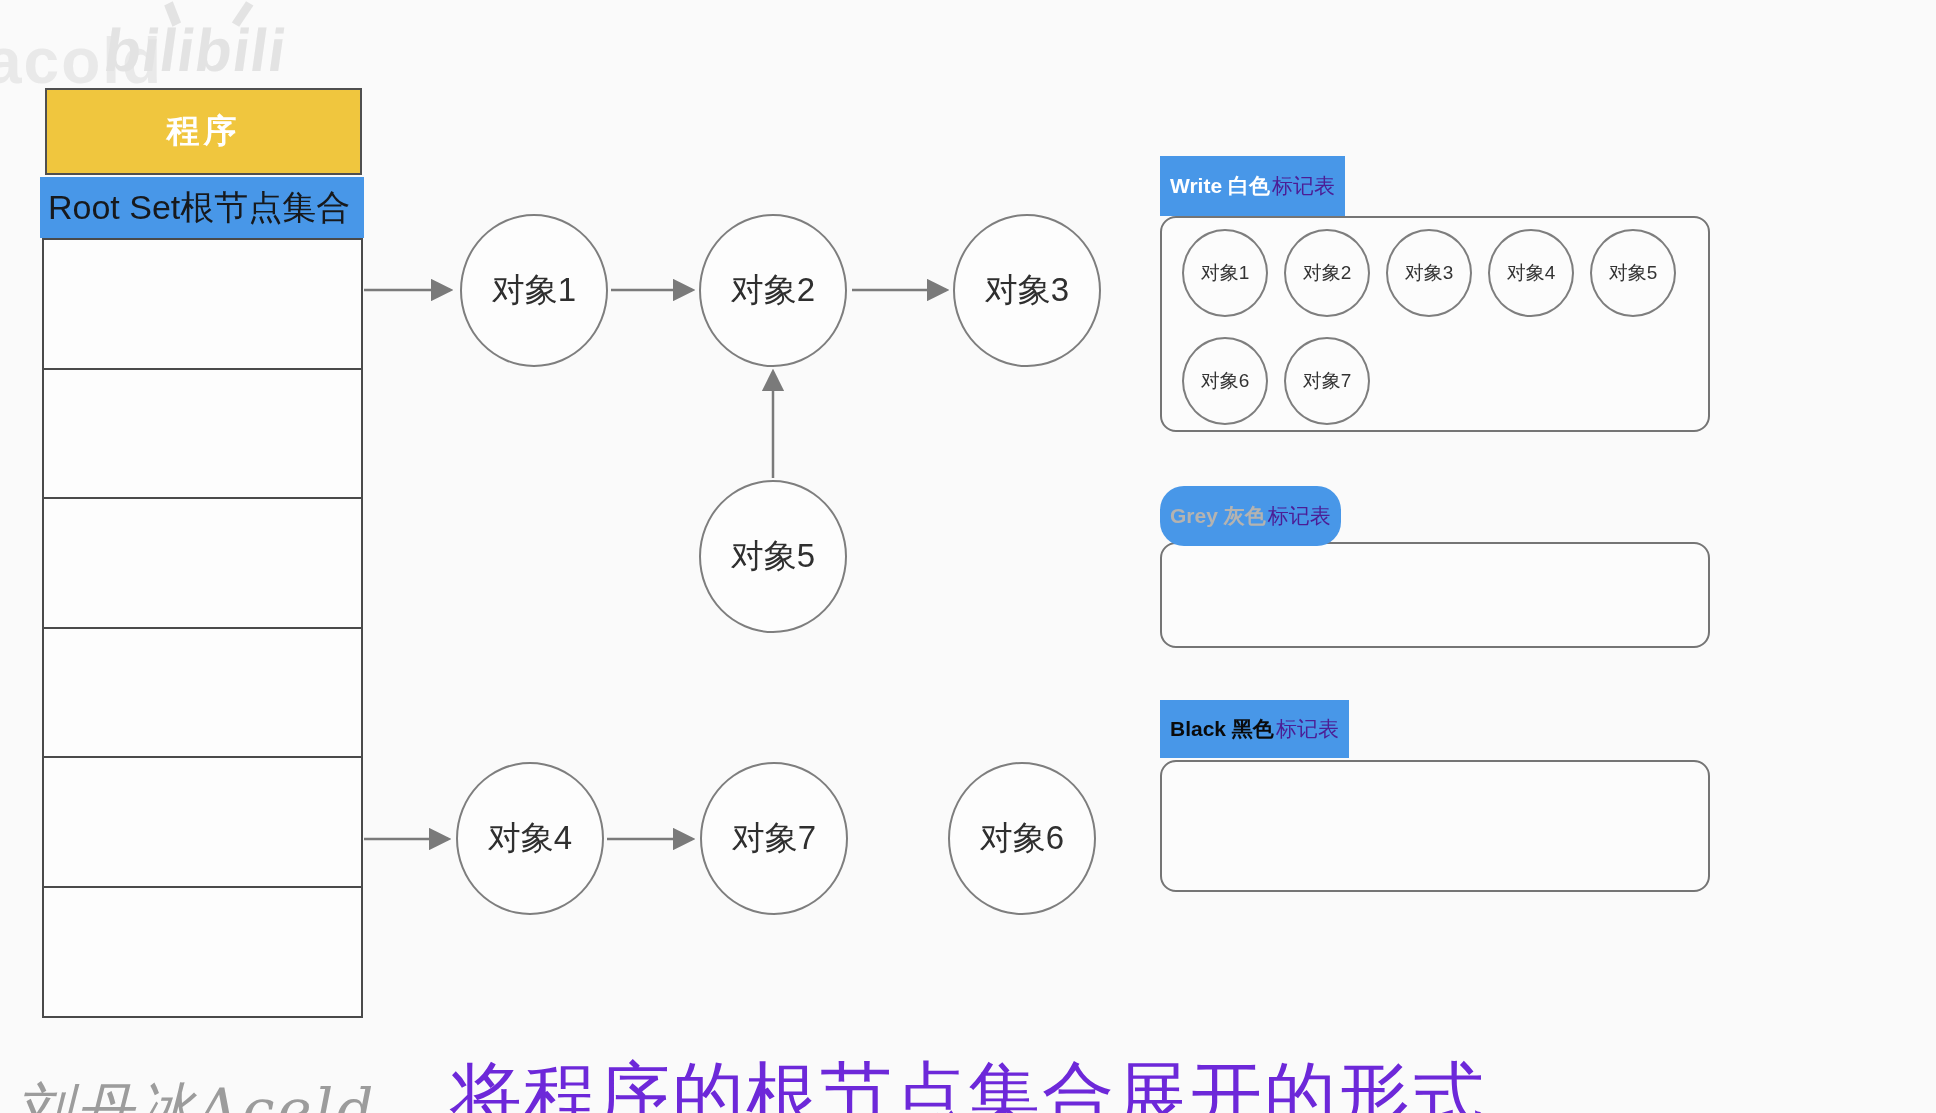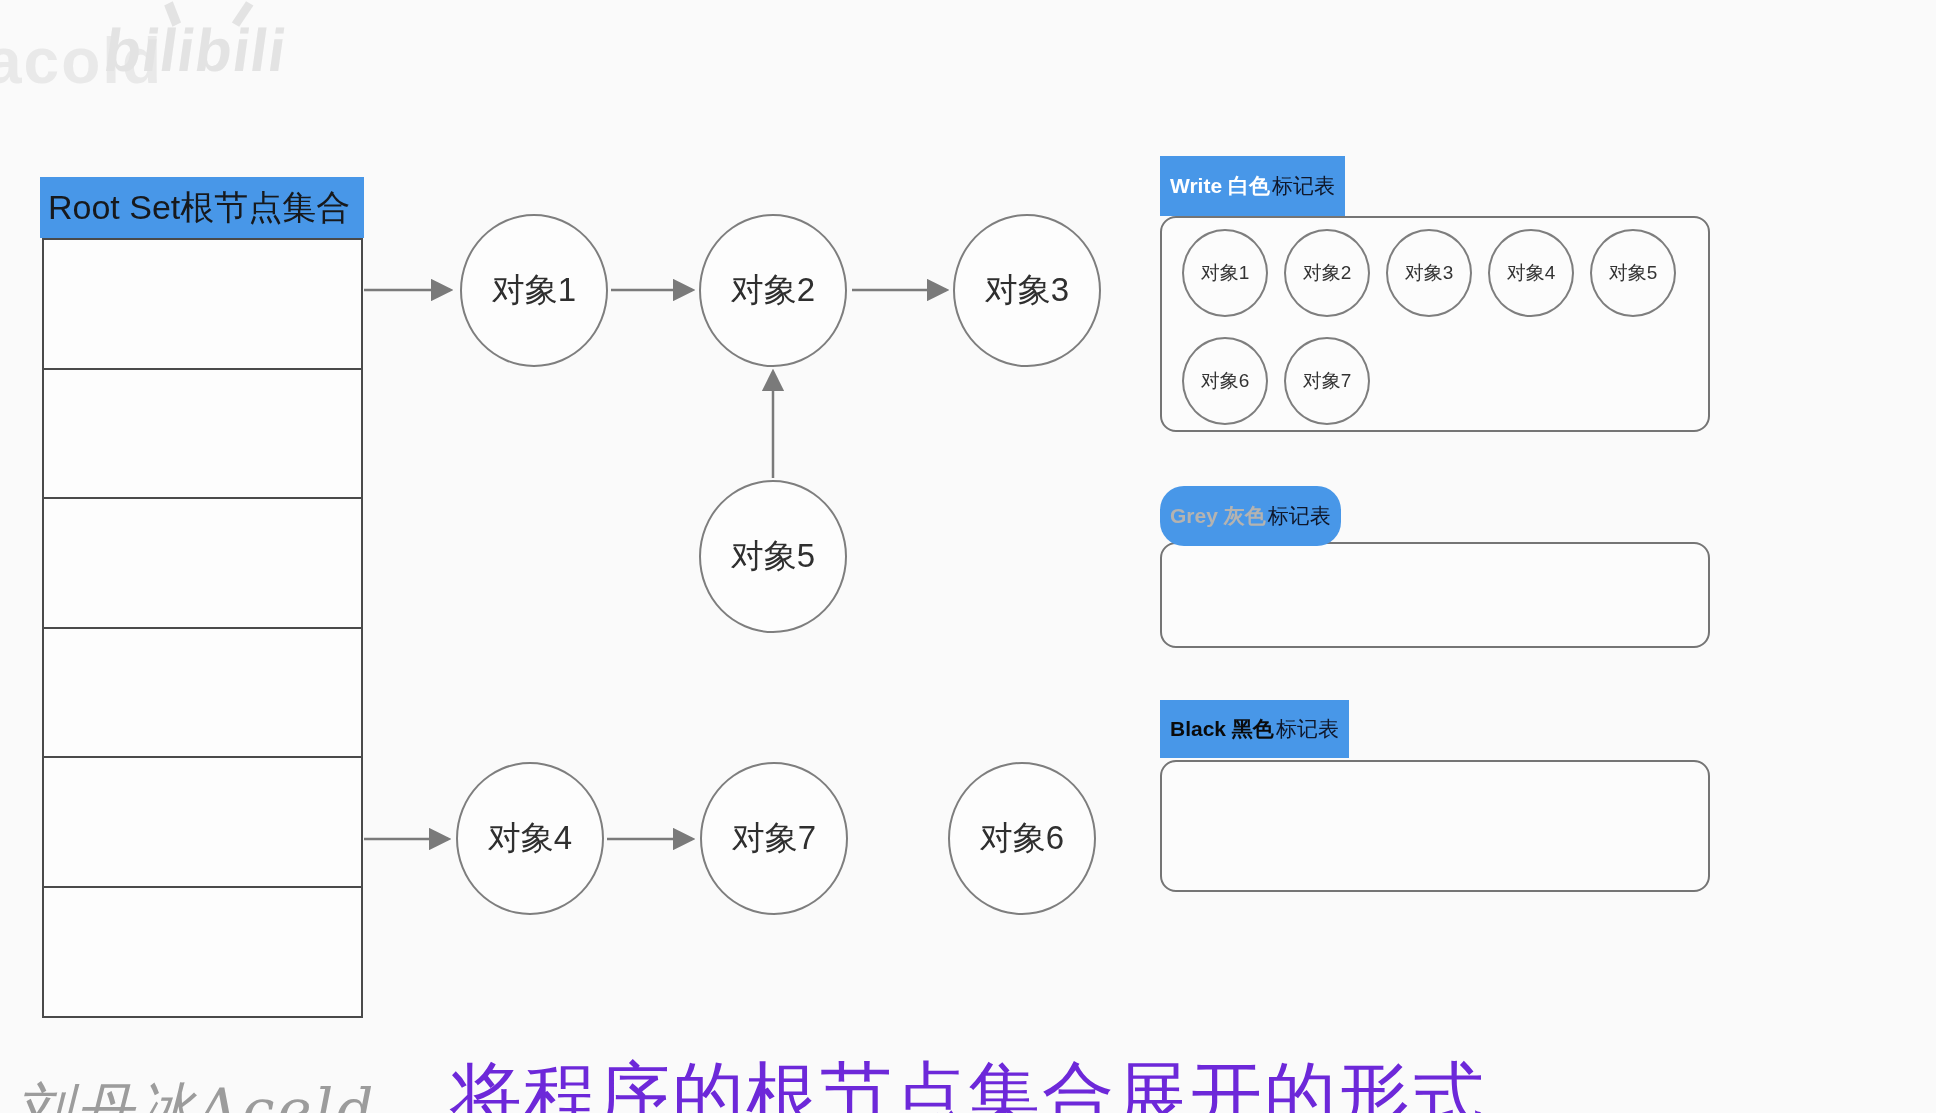--- a/index.html
+++ b/index.html
@@ -59,21 +59,21 @@
   .node.obj7{left:700px;top:762px;}
   .node.obj6{left:948px;top:762px;}
   .arrows{position:absolute;left:0;top:0;z-index:2;pointer-events:none;}
   
   .panel-label{
     position:absolute;left:1160px;height:60px;background:#4897e8;
     display:inline-flex;align-items:center;padding:0 10px;
     font-size:21px;white-space:nowrap;z-index:5;
   }
   .panel-label .strong{font-weight:bold;margin-right:2px;}
-  .panel-label .rest{color:#0f172a;font-weight:normal;}
+  .panel-label .rest{color:#4c1d95;font-weight:normal;}
   .label-white{top:156px;}
   .label-white .strong{color:#ffffff;}
   .label-grey{top:486px;border-radius:24px;}
   .label-grey .strong{color:#b5b3b0;}
   .label-black{top:700px;height:58px;text-align:right;}
   .label-black .strong{color:#0a0a0a;}
   .panel-box{
     position:absolute;left:1160px;width:550px;background:#fcfcfc;
     border:2.5px solid #757575;border-radius:16px;box-sizing:border-box;z-index:1;
   }
@@ -102,20 +102,21 @@
 <div class="canvas">
 
   <div class="wm-acold">acold</div>
   <div class="wm-bili">
     <span class="bar b1"></span>
     <span class="bar b2"></span>
     <span>bilibili</span>
   </div>
   <div class="wm-bottom">刘丹冰Aceld</div>
 
+  <div class="program-header">程序</div>
   <div class="rootset-band">Root Set根节点集合</div>
   <div class="rootset-table">
     <div class="row"></div>
     <div class="row"></div>
     <div class="row"></div>
     <div class="row"></div>
     <div class="row"></div>
     <div class="row"></div>
   </div>
 

